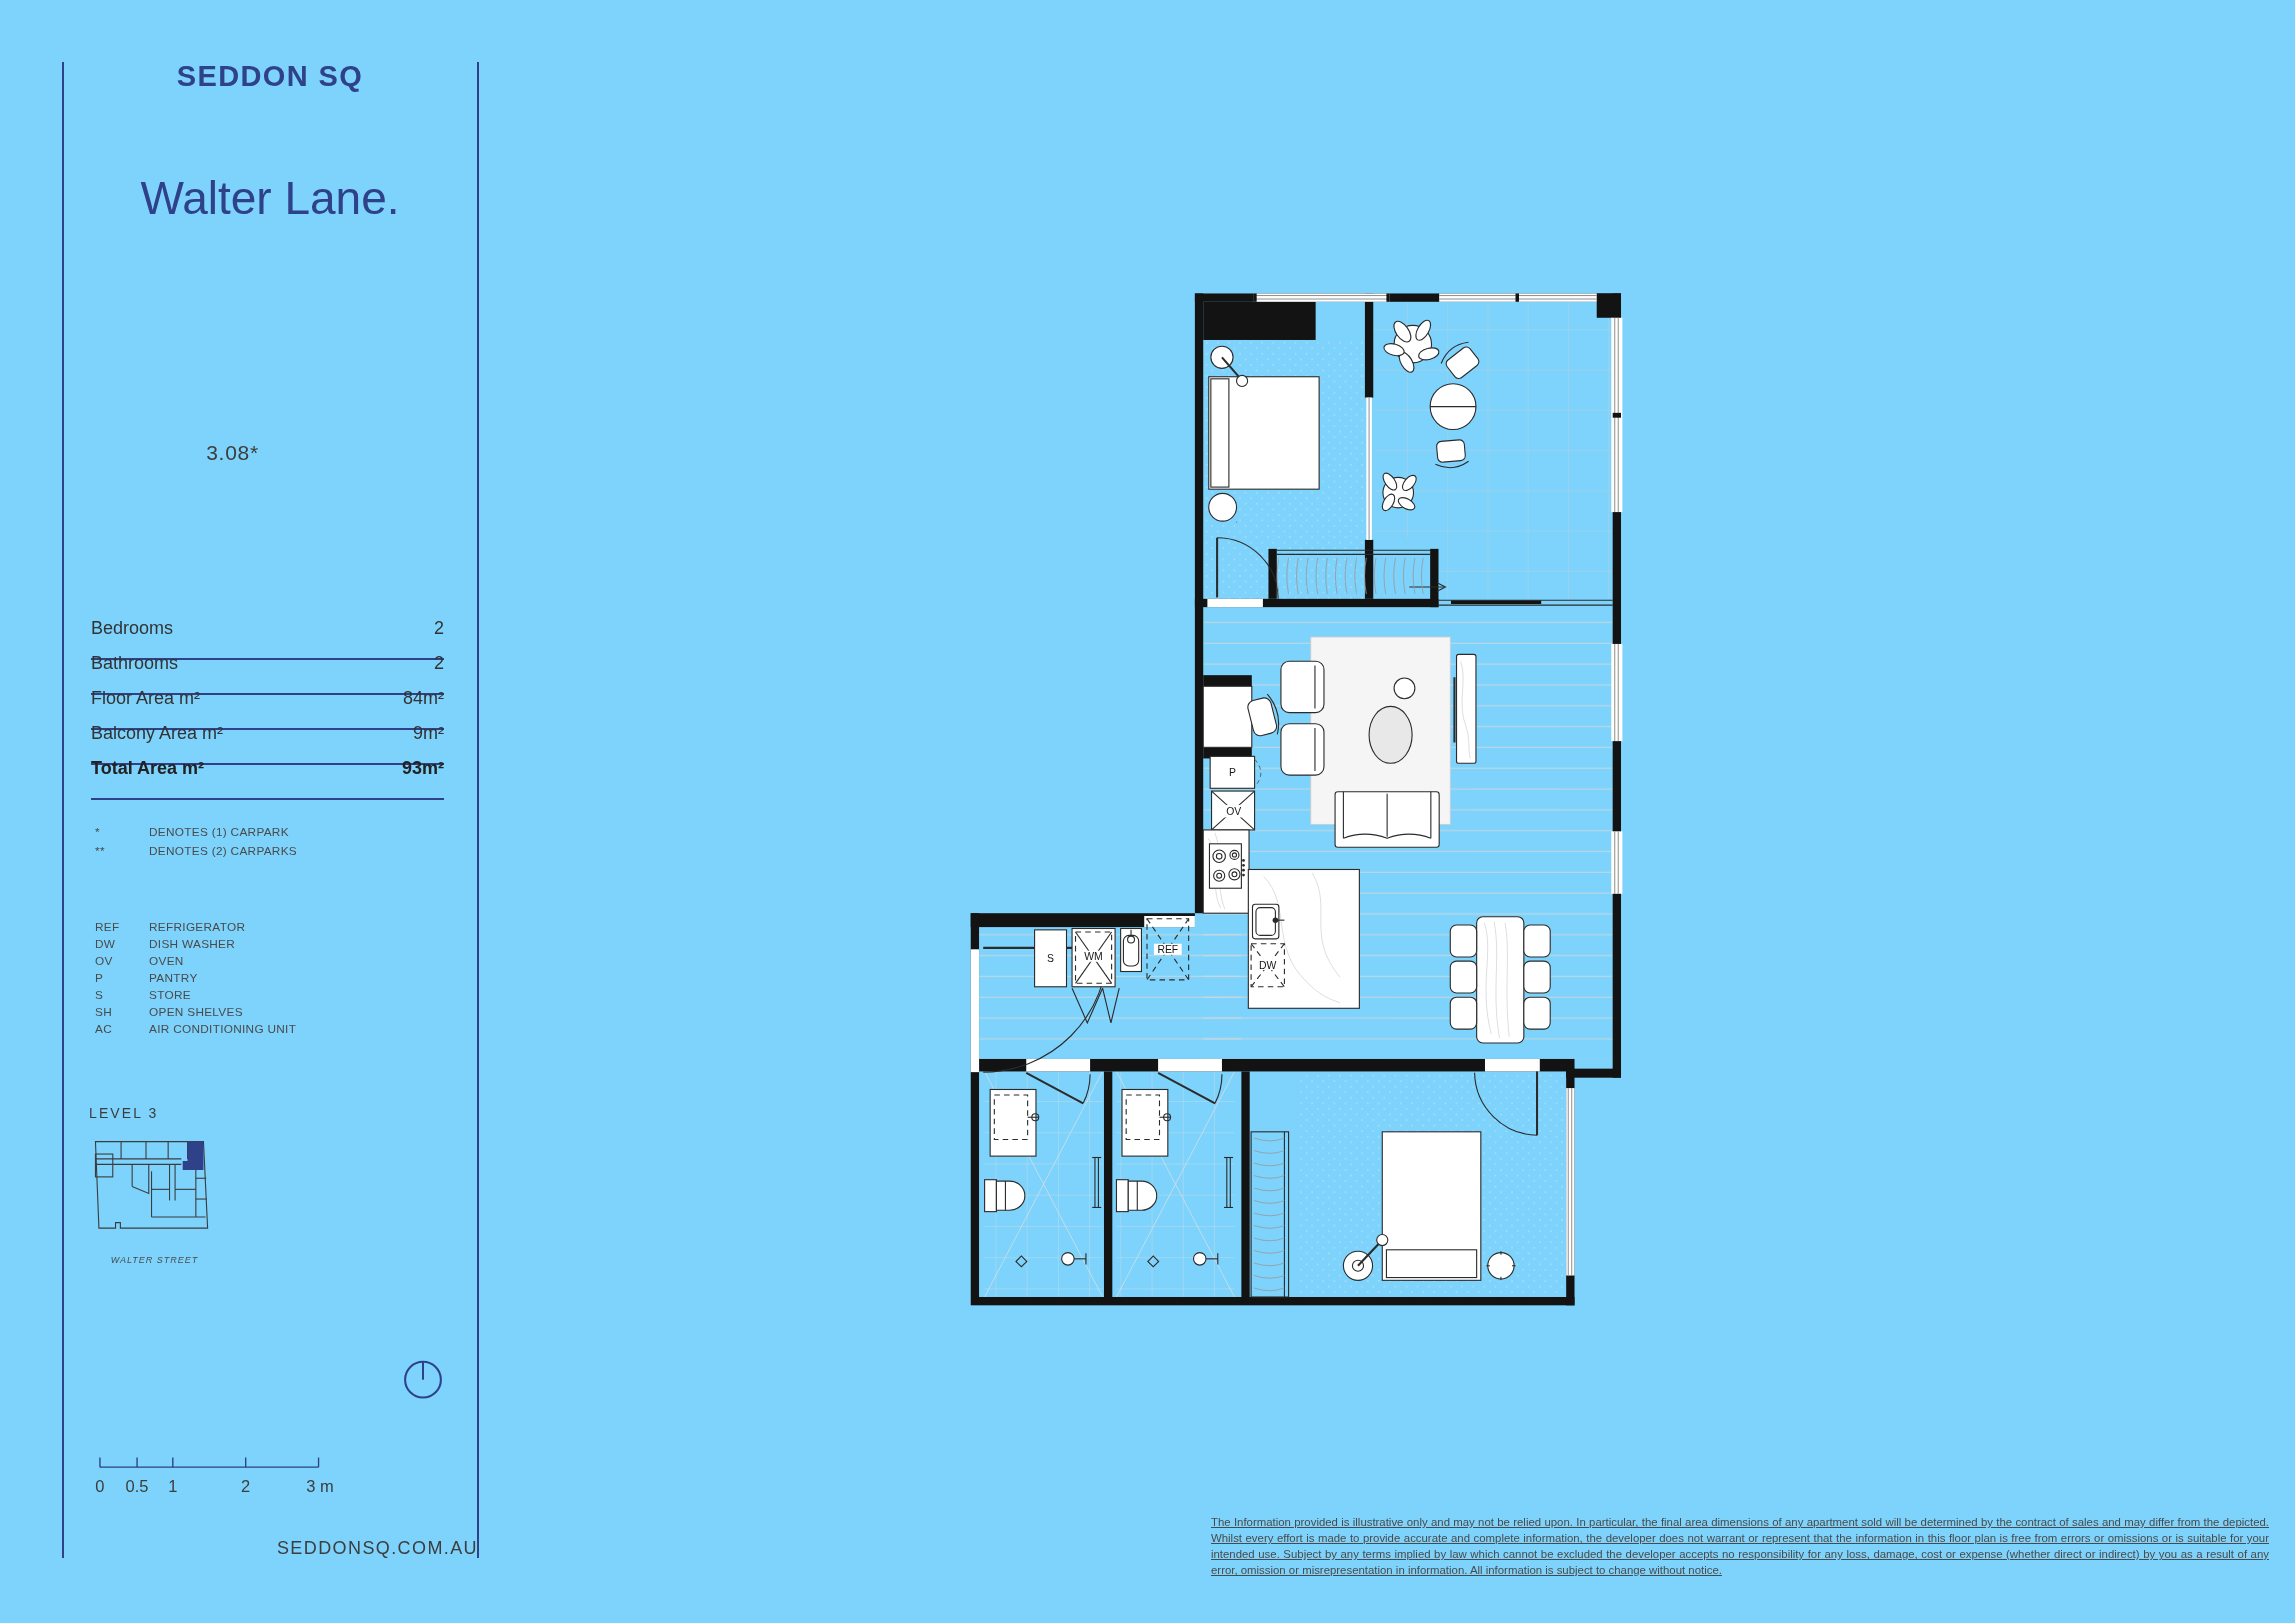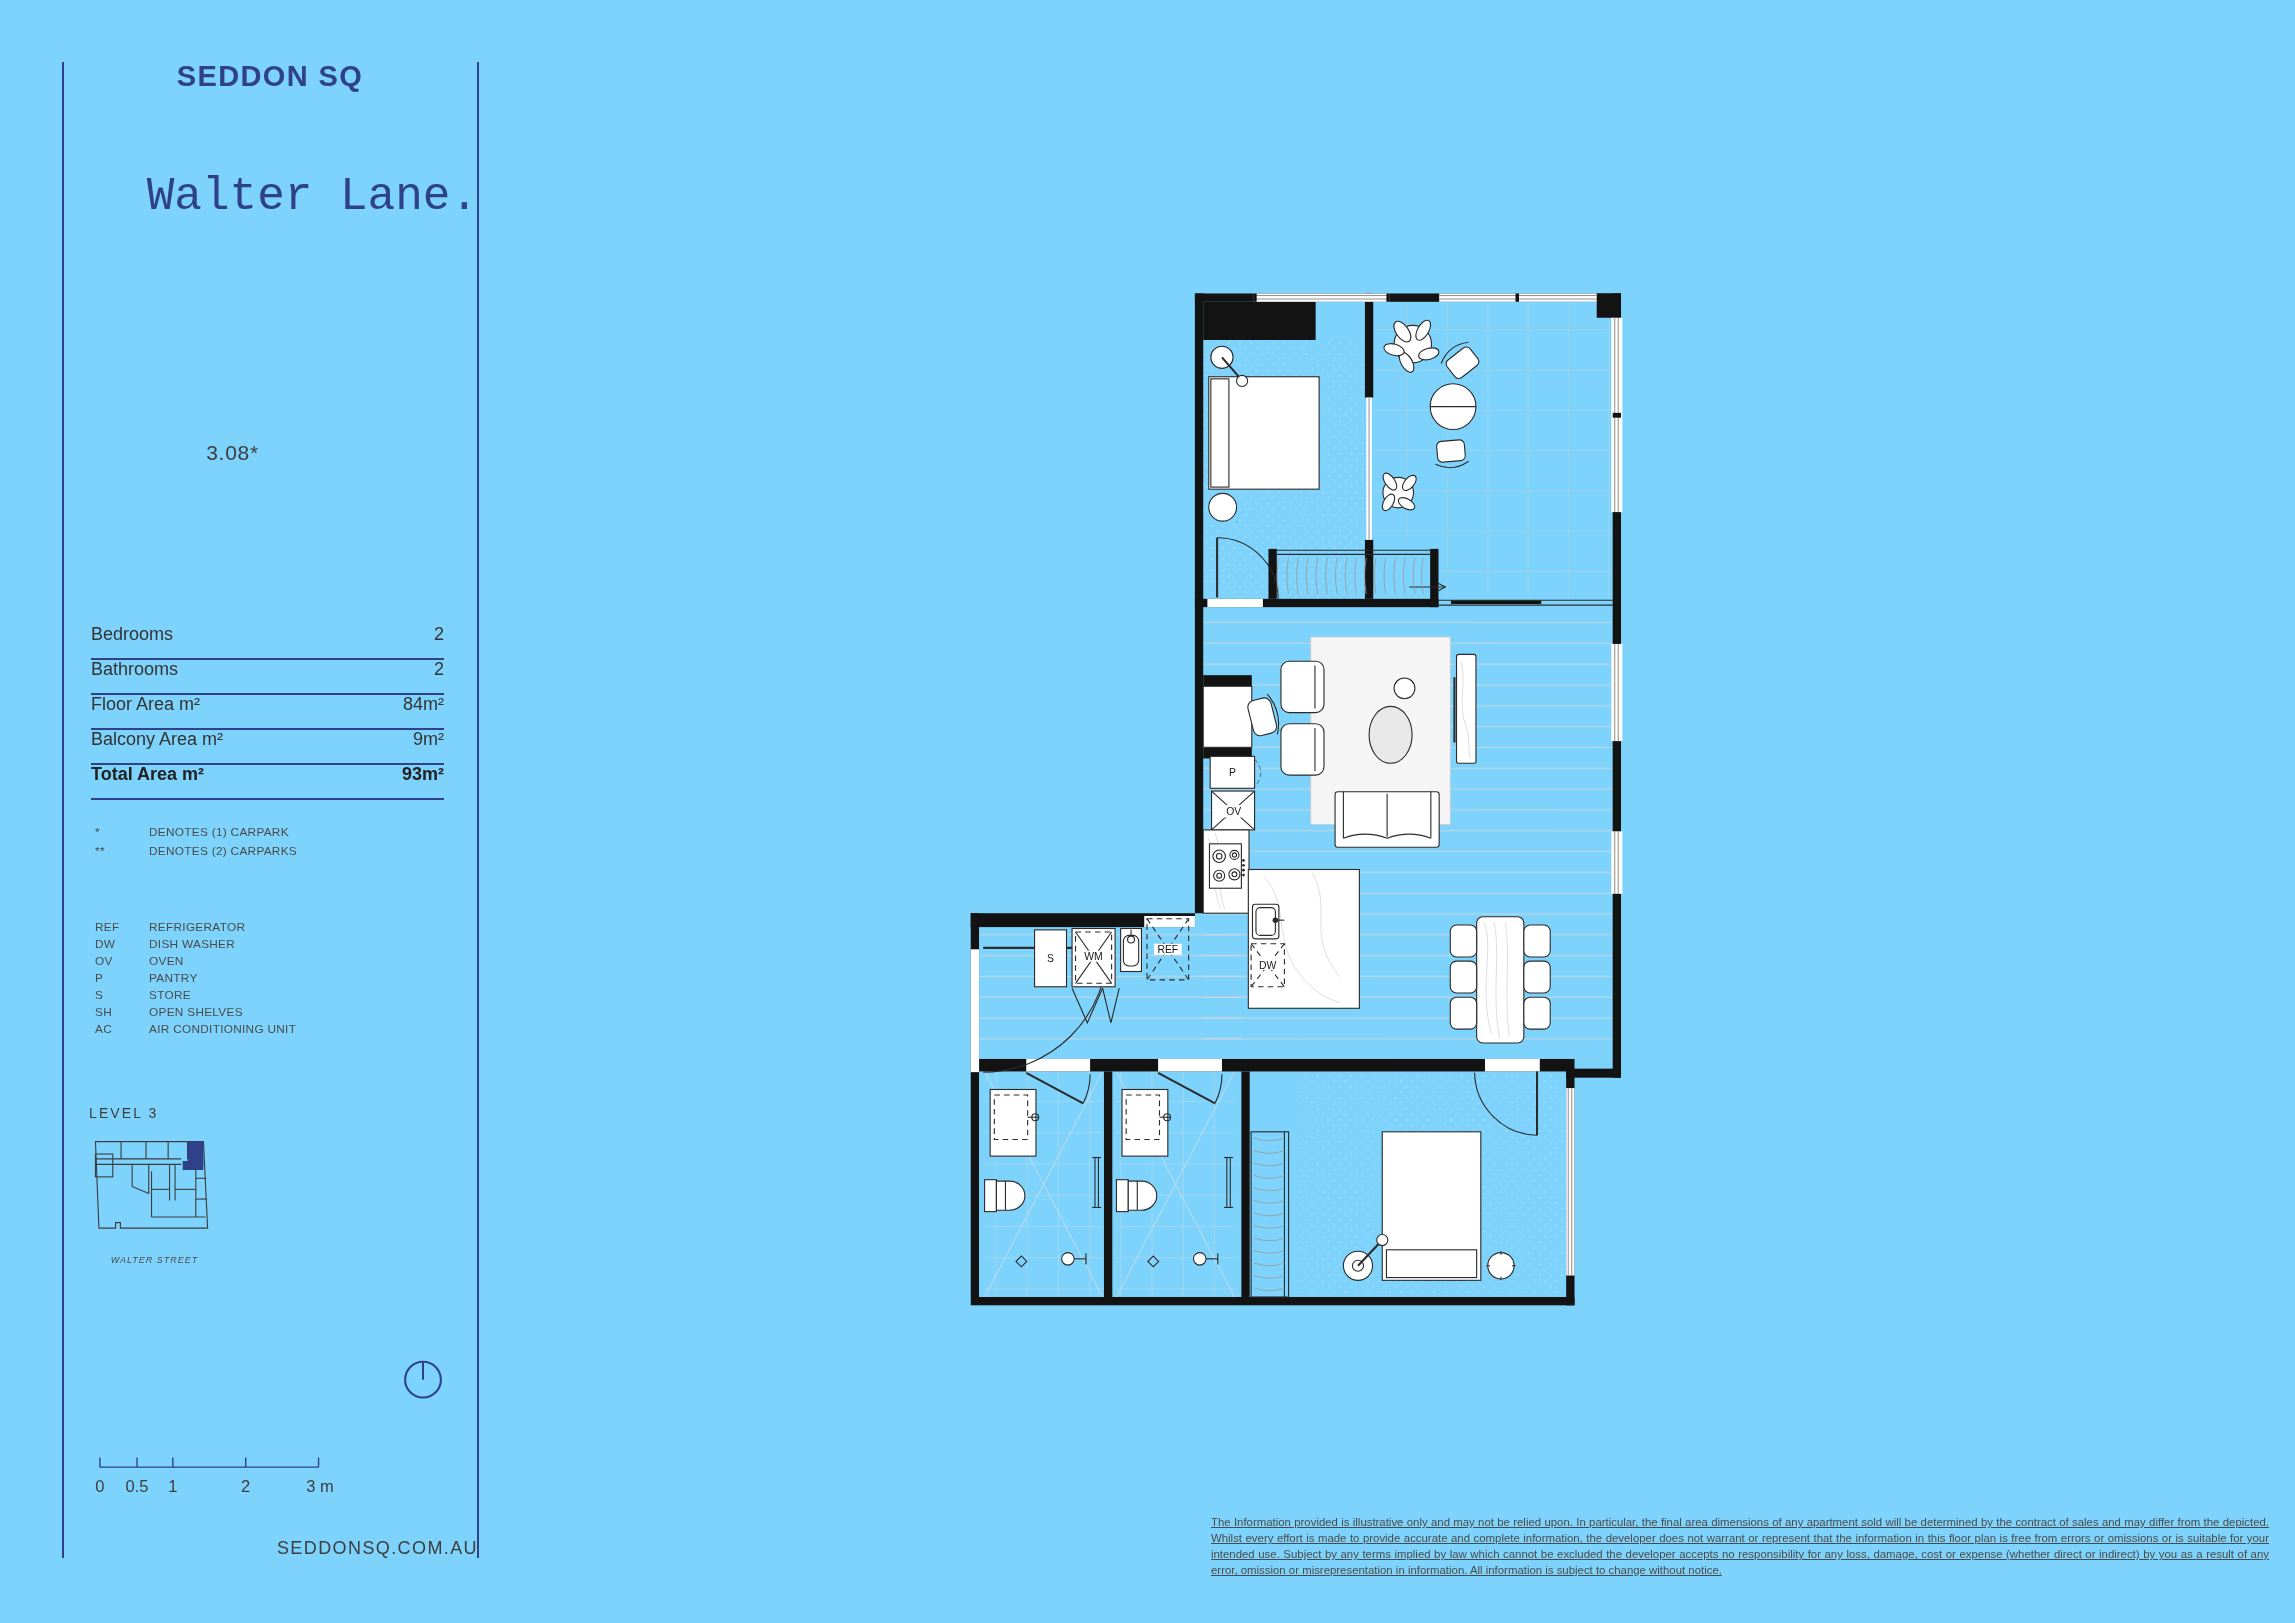--- a/index.html
+++ b/index.html
@@ -2,30 +2,30 @@
 <html style="font-size:11px"><head>
 <meta charset="utf-8">
 <style>
   html,body{margin:0;padding:0;background:#fff;}
   #page{position:relative;width:2295px;height:1623px;background:#7dd3fc;
         font-family:"Liberation Sans",sans-serif;overflow:hidden;}
   .abs{position:absolute;}
   .rule{position:absolute;top:62px;width:2.1px;height:1496px;background:#2e4189;}
   .brand{left:62px;top:60px;width:416px;text-align:center;font-weight:bold;
          font-size:29px;letter-spacing:1.4px;color:#2e4189;}
-  .logo{left:62px;top:171px;width:416px;text-align:right;
-        font-family:Liberation Mono, monospace;font-size:46px;color:#2e4189;}
+  .logo{left:62px;top:171px;width:416px;text-align:center;
+        font-family:Liberation Sans, sans-serif;font-size:46px;color:#2e4189;}
   .apttype{left:62px;top:296px;width:416px;text-align:center;font-size:23.6px;
            line-height:34px;color:#3d3d3d;letter-spacing:0.7px;}
   .unit{left:62px;top:441px;width:341px;text-align:center;font-size:21px;
         color:#3d3d3d;letter-spacing:0.7px;}
   .spec{left:91px;top:625px;width:353px;}
   .spec-row{display:flex;justify-content:space-between;align-items:flex-end;
             height:35px;border-bottom:2.1px solid #2e4189;font-size:18px;color:#333;
-            padding-bottom:13px;box-sizing:border-box;}
+            padding-bottom:19px;box-sizing:border-box;}
   .spec-row.total{font-weight:bold;color:#222;gap:26px;}
   .notes{left:95px;top:823px;font-size:11.8px;color:#4a4a4a;letter-spacing:0.3px;line-height:19px;}
   .note-row{display:flex;}
   .note-sym{width:54px;}
   .legend{left:95px;top:919px;font-size:11.8px;color:#4a4a4a;letter-spacing:0.3px;line-height:17px;}
   .legend-row{display:flex;}
   .legend-abbr{width:54px;}
   .level{left:89px;top:1105px;font-size:14px;letter-spacing:2.1px;color:#3d3d3d;}
   .minimap{left:92px;top:1135px;}
   .street{left:78px;top:1255px;width:153px;text-align:center;font-size:9px;

